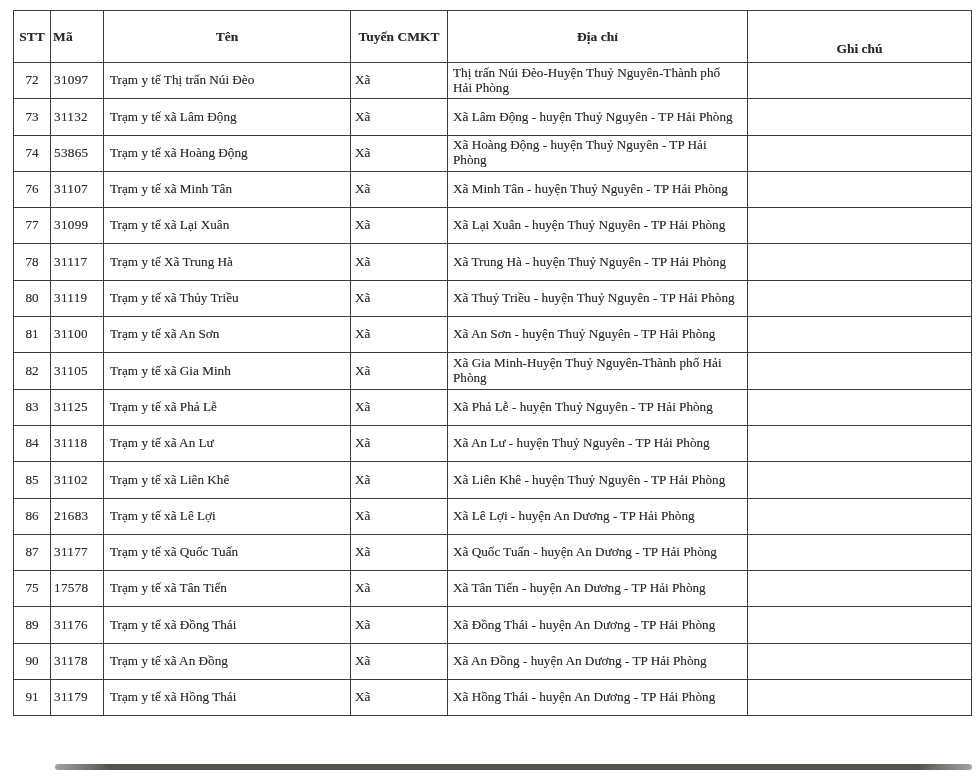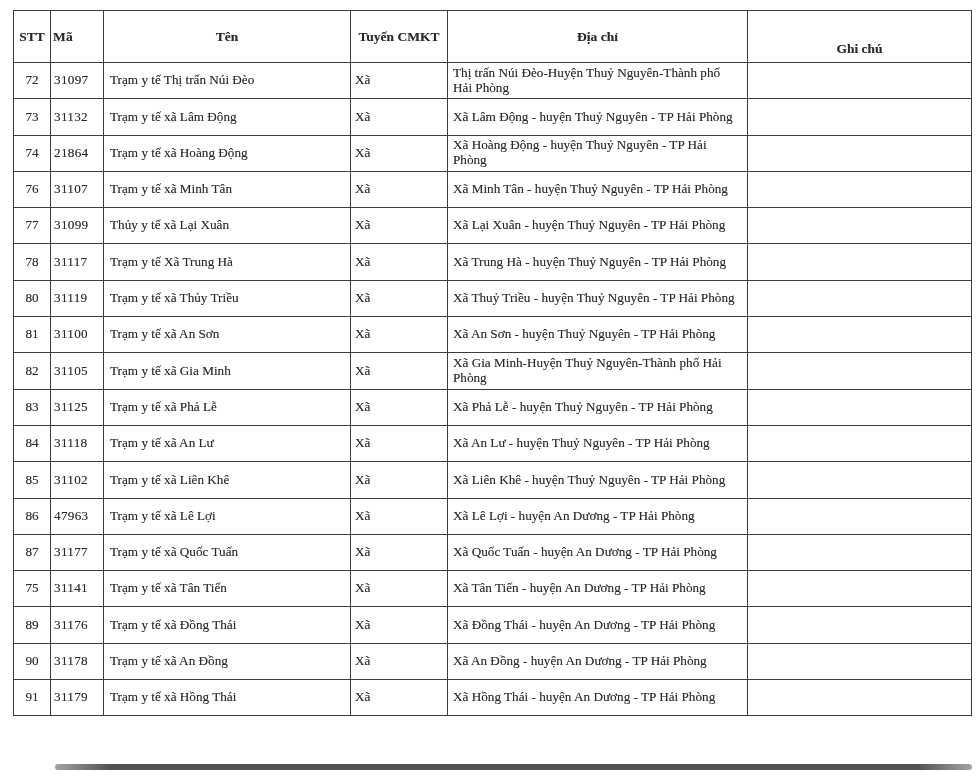--- a/index.html
+++ b/index.html
@@ -101,38 +101,38 @@
         <tr>
           <td class="col-stt">73</td>
           <td class="col-ma">31132</td>
           <td class="col-ten">Trạm y tế xã Lâm Động</td>
           <td class="col-tuyen">Xã</td>
           <td class="col-diachi">Xã Lâm Động - huyện Thuỷ Nguyên - TP Hải Phòng</td>
           <td class="col-ghichu"></td>
         </tr>
         <tr>
           <td class="col-stt">74</td>
-          <td class="col-ma">21864</td>
+          <td class="col-ma">53865</td>
           <td class="col-ten">Trạm y tế xã Hoàng Động</td>
           <td class="col-tuyen">Xã</td>
           <td class="col-diachi">Xã Hoàng Động - huyện Thuỷ Nguyên - TP Hải Phòng</td>
           <td class="col-ghichu"></td>
         </tr>
         <tr>
           <td class="col-stt">76</td>
           <td class="col-ma">31107</td>
           <td class="col-ten">Trạm y tế xã Minh Tân</td>
           <td class="col-tuyen">Xã</td>
           <td class="col-diachi">Xã Minh Tân - huyện Thuỷ Nguyên - TP Hải Phòng</td>
           <td class="col-ghichu"></td>
         </tr>
         <tr>
           <td class="col-stt">77</td>
           <td class="col-ma">31099</td>
-          <td class="col-ten">Thủy y tế xã Lại Xuân</td>
+          <td class="col-ten">Trạm y tế xã Lại Xuân</td>
           <td class="col-tuyen">Xã</td>
           <td class="col-diachi">Xã Lại Xuân - huyện Thuỷ Nguyên - TP Hải Phòng</td>
           <td class="col-ghichu"></td>
         </tr>
         <tr>
           <td class="col-stt">78</td>
           <td class="col-ma">31117</td>
           <td class="col-ten">Trạm y tế Xã Trung Hà</td>
           <td class="col-tuyen">Xã</td>
           <td class="col-diachi">Xã Trung Hà - huyện Thuỷ Nguyên - TP Hải Phòng</td>
@@ -181,37 +181,37 @@
         <tr>
           <td class="col-stt">85</td>
           <td class="col-ma">31102</td>
           <td class="col-ten">Trạm y tế xã Liên Khê</td>
           <td class="col-tuyen">Xã</td>
           <td class="col-diachi">Xã Liên Khê - huyện Thuỷ Nguyên - TP Hải Phòng</td>
           <td class="col-ghichu"></td>
         </tr>
         <tr>
           <td class="col-stt">86</td>
-          <td class="col-ma">47963</td>
+          <td class="col-ma">21683</td>
           <td class="col-ten">Trạm y tế xã Lê Lợi</td>
           <td class="col-tuyen">Xã</td>
           <td class="col-diachi">Xã Lê Lợi - huyện An Dương - TP Hải Phòng</td>
           <td class="col-ghichu"></td>
         </tr>
         <tr>
           <td class="col-stt">87</td>
           <td class="col-ma">31177</td>
           <td class="col-ten">Trạm y tế xã Quốc Tuấn</td>
           <td class="col-tuyen">Xã</td>
           <td class="col-diachi">Xã Quốc Tuấn - huyện An Dương - TP Hải Phòng</td>
           <td class="col-ghichu"></td>
         </tr>
         <tr>
           <td class="col-stt">75</td>
-          <td class="col-ma">31141</td>
+          <td class="col-ma">17578</td>
           <td class="col-ten">Trạm y tế xã Tân Tiến</td>
           <td class="col-tuyen">Xã</td>
           <td class="col-diachi">Xã Tân Tiến - huyện An Dương - TP Hải Phòng</td>
           <td class="col-ghichu"></td>
         </tr>
         <tr>
           <td class="col-stt">89</td>
           <td class="col-ma">31176</td>
           <td class="col-ten">Trạm y tế xã Đồng Thái</td>
           <td class="col-tuyen">Xã</td>

